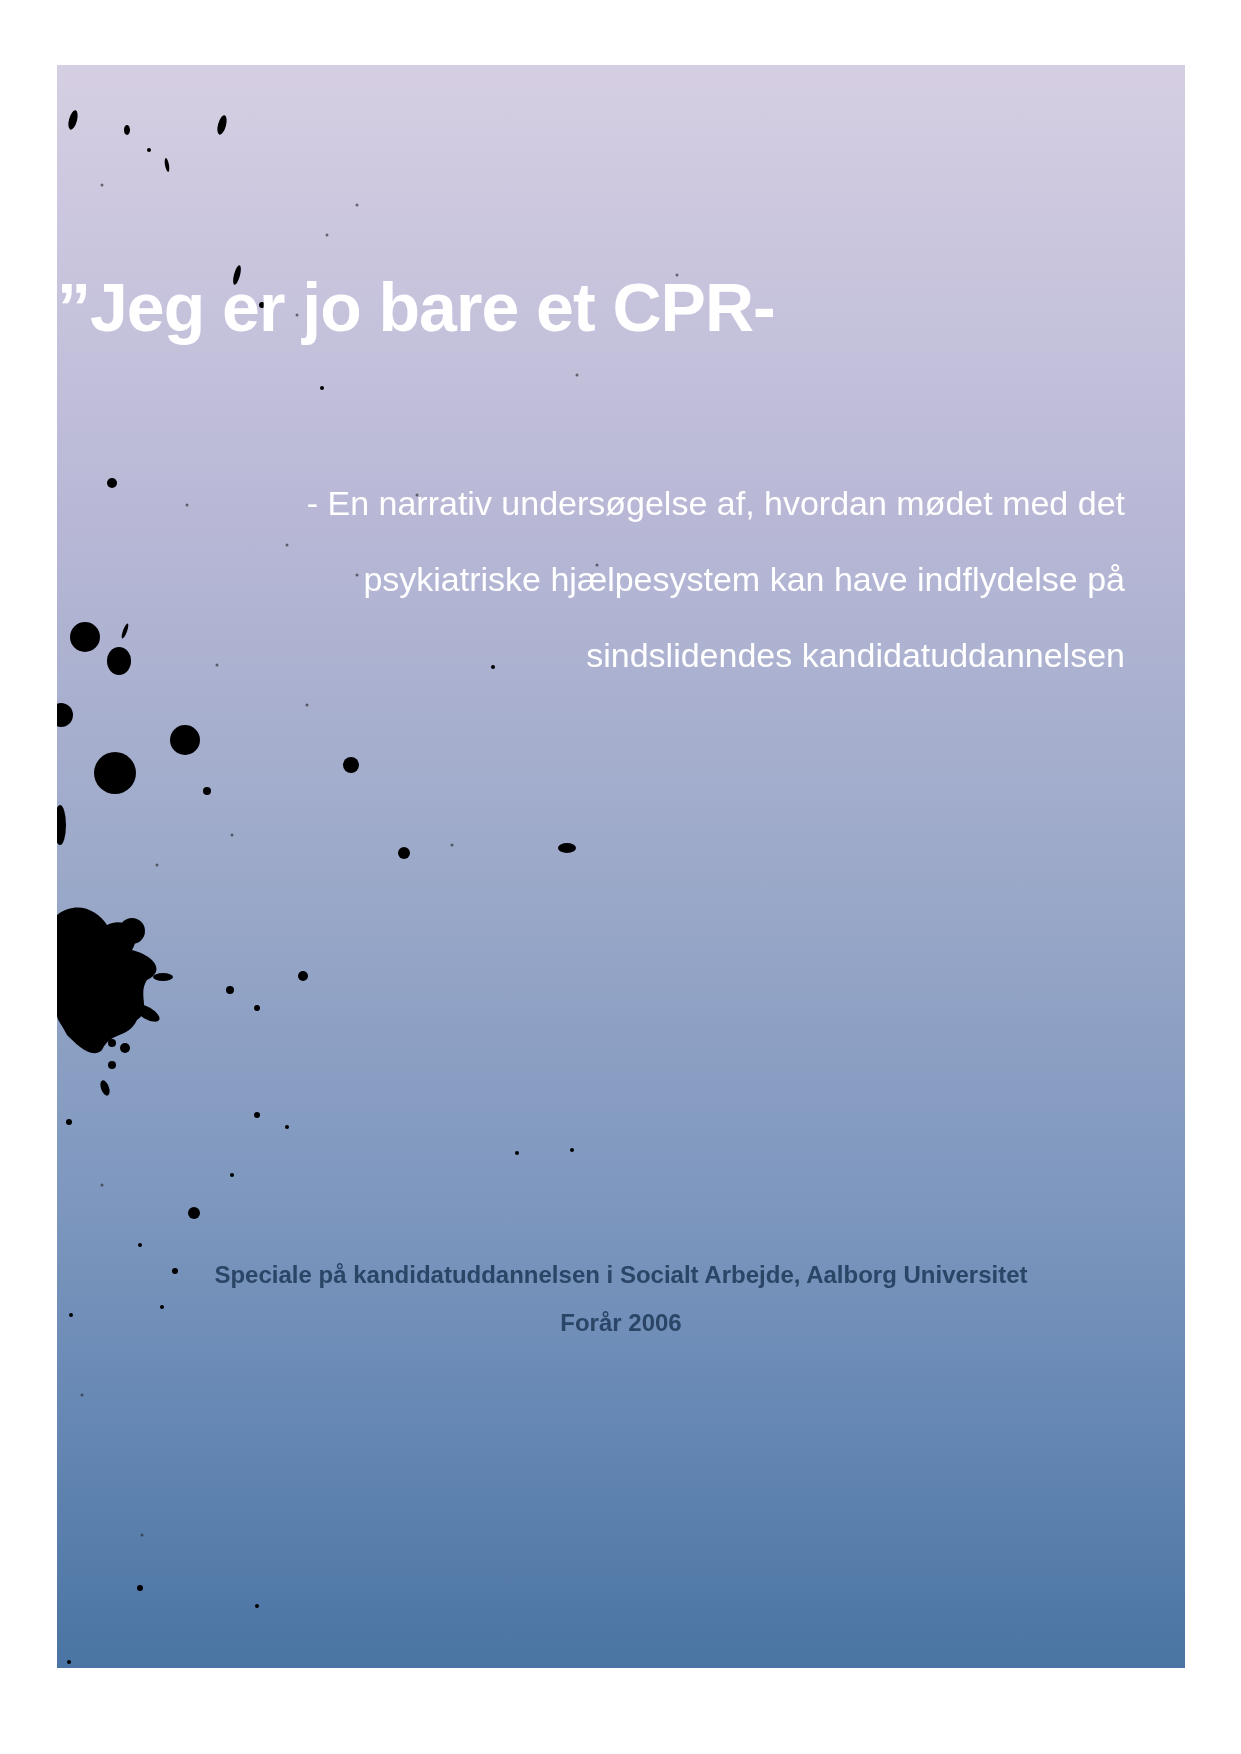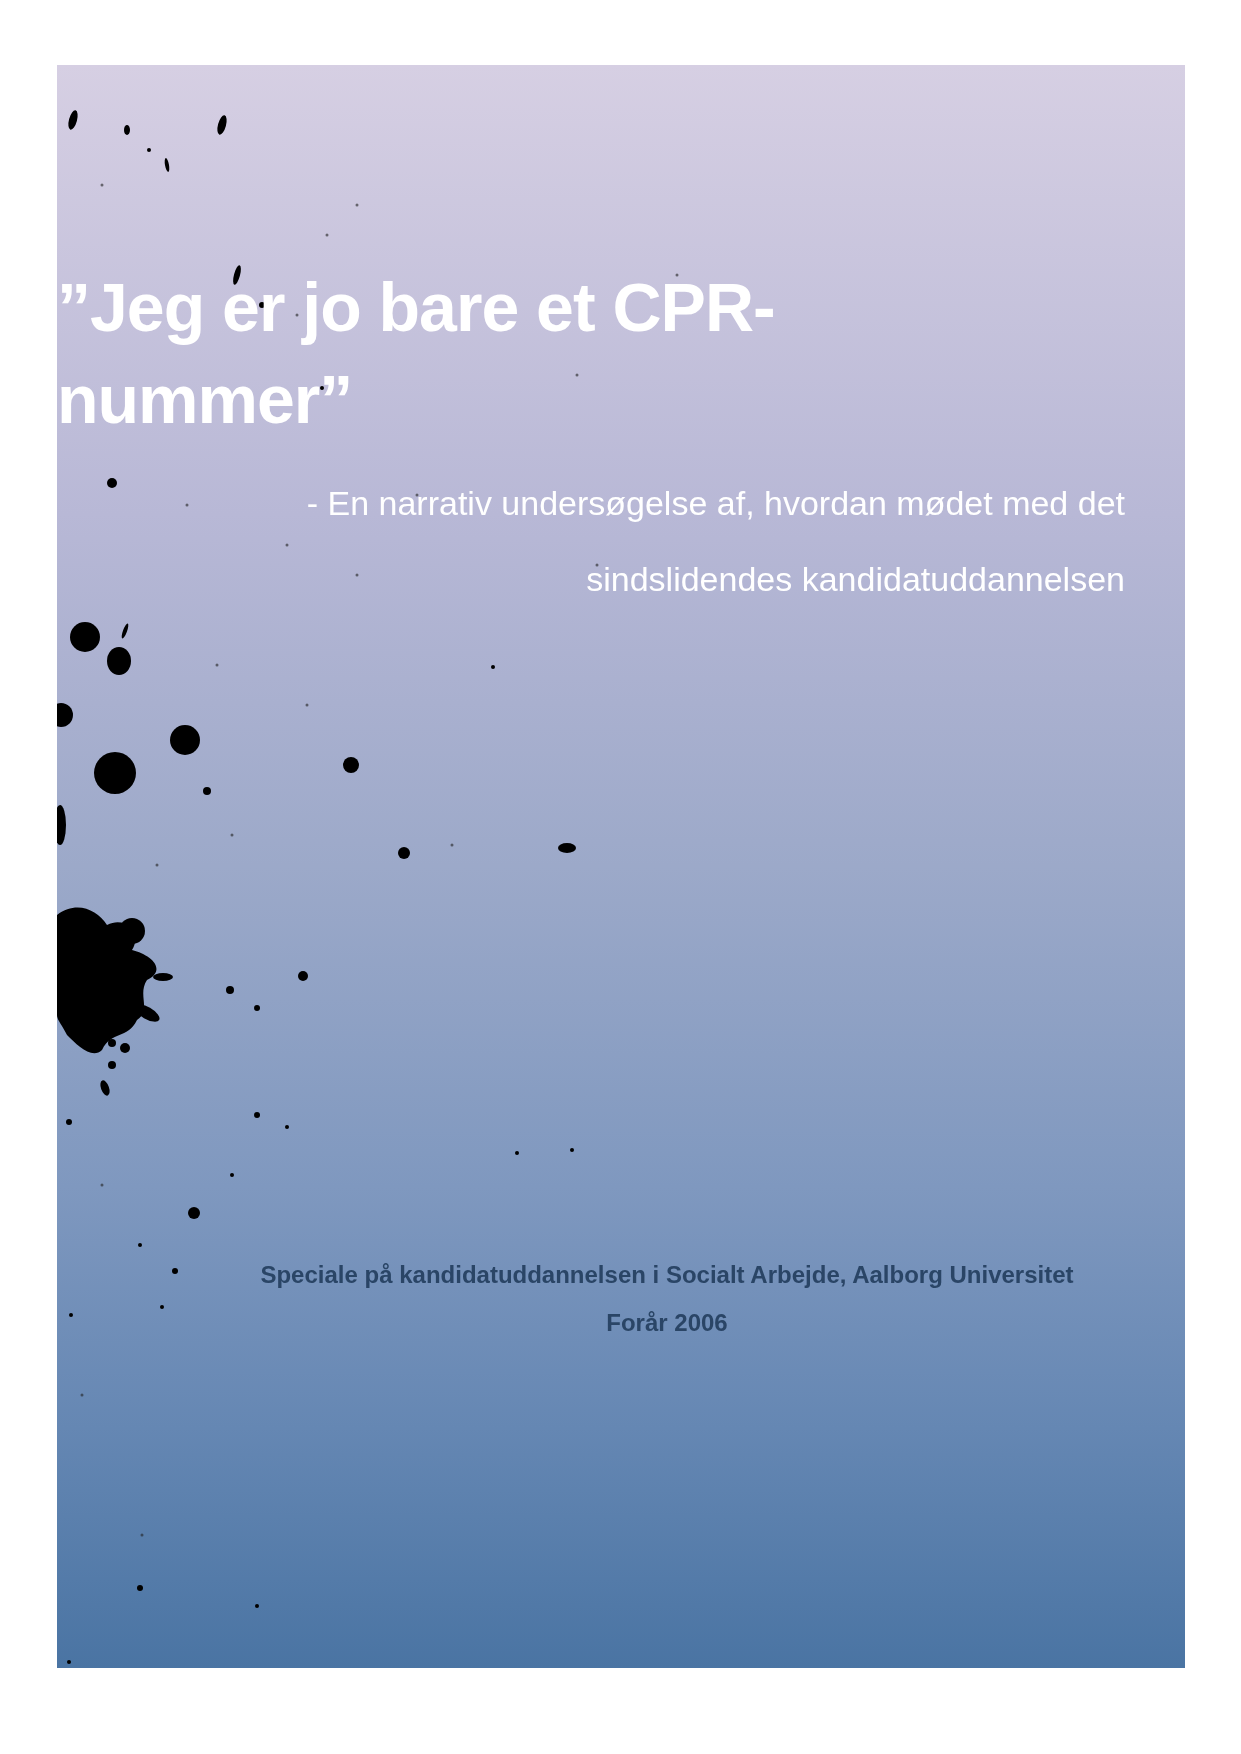--- a/index.html
+++ b/index.html
@@ -54,21 +54,21 @@
     .meta {
       position: absolute;
       left: 0;
       width: 100%;
       text-align: center;
       color: #2a4566;
       font-weight: bold;
       font-size: 24px;
       line-height: 48px;
     }
-    .meta.top { top: 1186px; padding-left: 46px; }
+    .meta.top { top: 1186px; }
     .meta.bottom { top: 1378px; }
     .meta span { display: block; }
   </style>
 </head>
 <body>
 
 <div class="cover">
 
   <svg class="splatter" viewBox="0 0 1128 1603" xmlns="http://www.w3.org/2000/svg">
     <g fill="#000">
@@ -139,25 +139,25 @@
         <circle cx="25" cy="1330" r="1.5"></circle>
       <circle cx="360" cy="430" r="1.5"></circle>
         <circle cx="540" cy="500" r="1.5"></circle>
       <circle cx="620" cy="210" r="1.5"></circle>
         <circle cx="520" cy="310" r="1.5"></circle>
     </g>
   </svg>
 
   <h1 class="title">
     <span class="line">”Jeg er jo bare et CPR-</span>
-    <span class="line">nummer”</span>
   </h1>
 
   <div class="subtitle">
     <div>- En narrativ undersøgelse af, hvordan mødet med det</div>
+    <div>psykiatriske hjælpesystem kan have indflydelse på</div>
     <div>sindslidendes kandidatuddannelsen</div>
   </div>
 
   <div class="meta top">
     <span>Speciale på kandidatuddannelsen i Socialt Arbejde, Aalborg Universitet</span>
     <span>Forår 2006</span>
   </div>
 
 
 </div>

